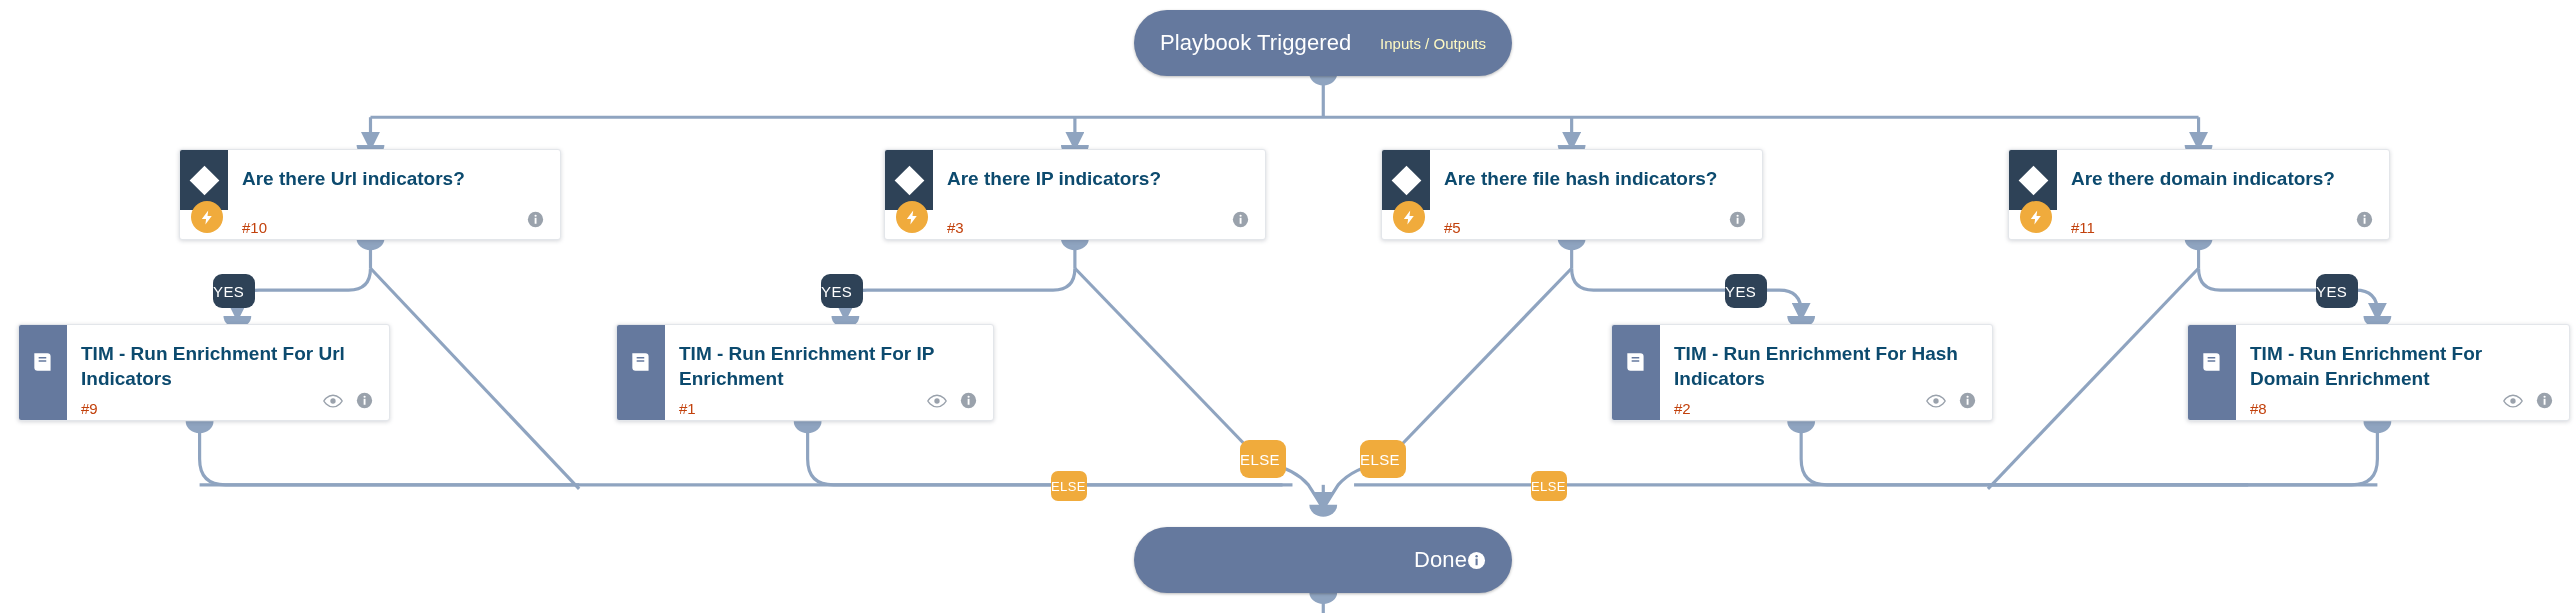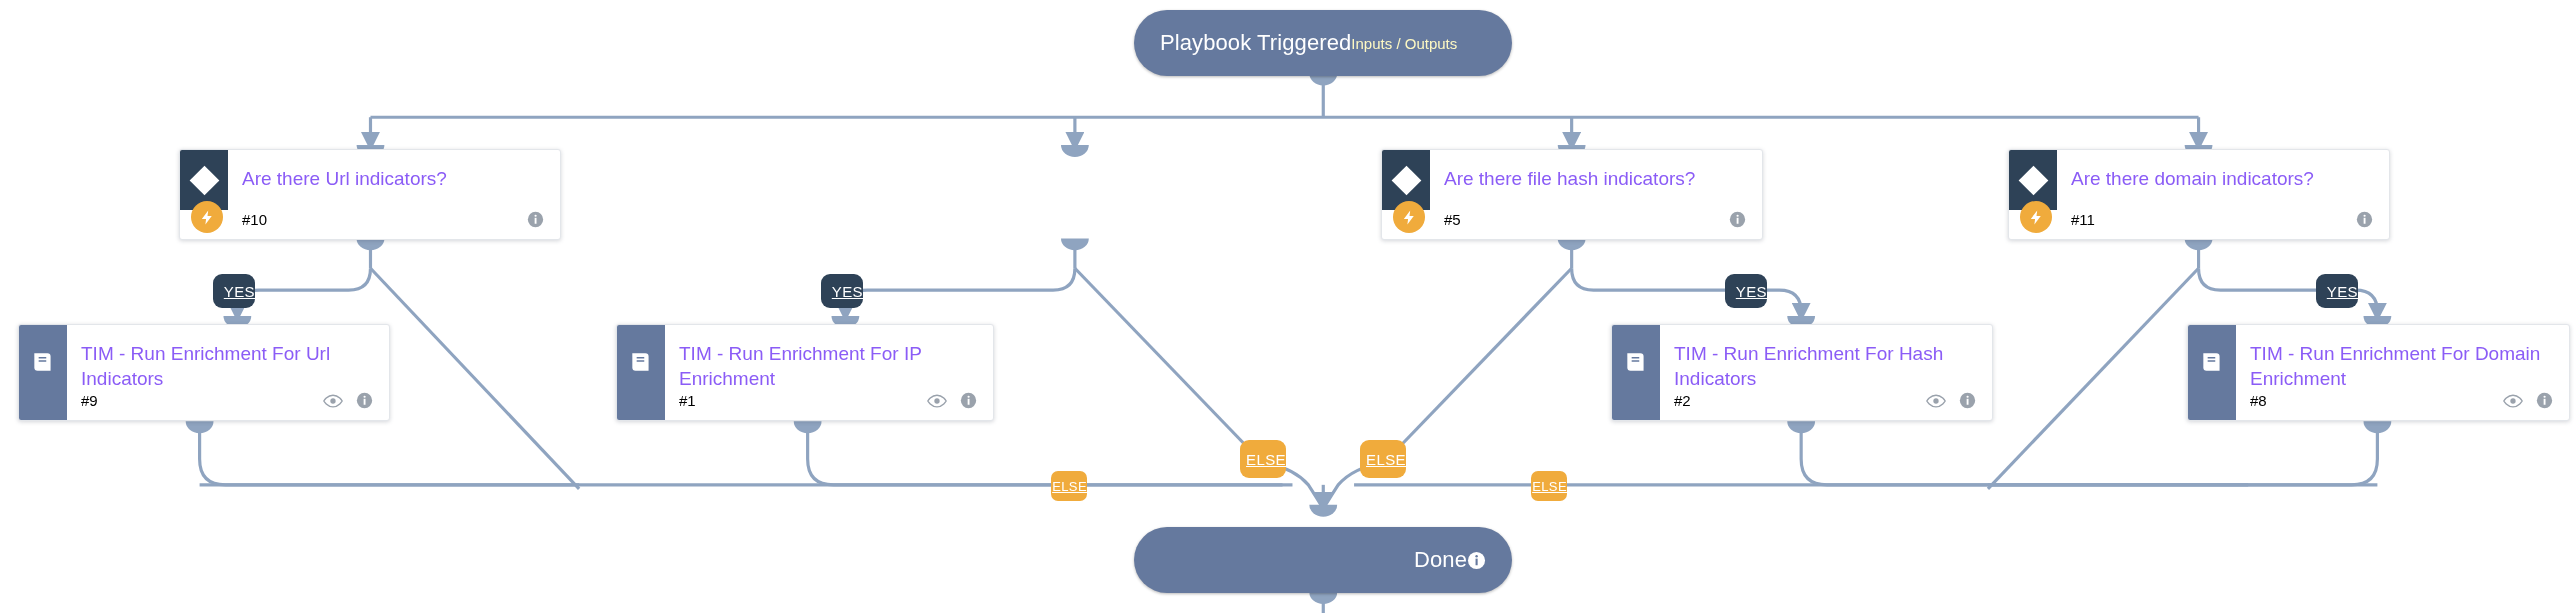--- a/index.html
+++ b/index.html
@@ -76,34 +76,35 @@
     width: 21px; height: 21px;
     background: #ffffff;
     transform: rotate(45deg);
   }
 
   .card-title {
     position: absolute;
     left: 62px;
     top: 16px;
     right: 14px;
-    color: #8b5cf6;
+    color: #0c4a6e;
     font-size: 19px;
     line-height: 25px;
+    font-weight: bold;
   }
   .card-footer {
     position: absolute;
     left: 0; right: 0; bottom: 0;
     height: 38px;
   }
   .card-num {
     position: absolute;
     left: 62px;
-    bottom: 11px;
-    color: #000000;
+    bottom: 3px;
+    color: #c2410c;
     font-size: 15px;
   }
   .bolt {
     position: absolute;
     left: 11px;
     bottom: 6px;
     width: 32px; height: 32px;
     border-radius: 50%;
     background: #f0ab3c;
     display: flex; align-items: center; justify-content: center;
@@ -119,25 +120,24 @@
     position: absolute;
     bottom: 12px;
     width: 20px; height: 14px;
   }
 
   
   .badge {
     position: absolute;
     display: flex;
     align-items: center;
-    justify-content: flex-end;
+    justify-content: flex-start;
     color: #ffffff;
     font-size: 15px;
     letter-spacing: 0.4px;
-    text-decoration: underline;
   }
   .badge-yes {
     background: #2e4257;
     border-radius: 9px;
     width: 42px; height: 34px;
   }
   .badge-else-lg {
     background: #f0ab3c;
     border-radius: 9px;
     width: 46px; height: 38px;
@@ -216,21 +216,21 @@
       <path d="M 2378 318 h 28 a 14 12 0 0 1 -28 0 z"></path>
       <path d="M 186 424 h 28 a 14 12 0 0 1 -28 0 z"></path>
       <path d="M 798 424 h 28 a 14 12 0 0 1 -28 0 z"></path>
       <path d="M 1798 424 h 28 a 14 12 0 0 1 -28 0 z"></path>
       <path d="M 2378 424 h 28 a 14 12 0 0 1 -28 0 z"></path>
       <path d="M 1317 508 h 28 a 14 12 0 0 1 -28 0 z"></path>
       <path d="M 1317 596 h 28 a 14 12 0 0 1 -28 0 z"></path>
     </g>
   </svg>
 
-  <div class="pill" style="left:1134px; top:10px; width:378px; height:66px; padding:0 26px; ">
+  <div class="pill" style="left:1134px; top:10px; width:378px; height:66px; padding:0 26px; justify-content:space-between;">
     <span class="pill-title">Playbook Triggered</span>
     <span class="pill-sub">Inputs / Outputs</span>
   </div>
 
   <div class="card cond" style="left:179px; top:149px; width:382px; height:91px;">
     <div class="card-strip"></div>
     <div class="strip-icon">
       <div class="diamond"></div>
     </div>
     <div class="card-title">Are there Url indicators?</div>
@@ -244,20 +244,42 @@
       <span class="icon-info" style="right:16px;">
         <svg width="17" height="17" viewBox="0 0 20 20">
             <circle cx="10" cy="10" r="9" fill="#9aa2ac"></circle>
             <rect x="9" y="8" width="2.2" height="7" fill="#ffffff"></rect>
             <circle cx="10.1" cy="5.6" r="1.3" fill="#ffffff"></circle>
           </svg>
       </span>
     </div>
   </div>
 
+  <div class="card cond" style="left:884px; top:149px; width:382px; height:91px;">
+    <div class="card-strip"></div>
+    <div class="strip-icon">
+      <div class="diamond"></div>
+    </div>
+    <div class="card-title">Are there IP indicators?</div>
+    <div class="card-footer">
+      <div class="bolt">
+        <svg width="17" height="17" viewBox="0 0 24 24">
+            <path d="M13 2 L4 14 h6 l-1 8 9-12 h-6 z" fill="#ffffff"></path>
+          </svg>
+      </div>
+      <span class="card-num">#3</span>
+      <span class="icon-info" style="right:16px;">
+        <svg width="17" height="17" viewBox="0 0 20 20">
+            <circle cx="10" cy="10" r="9" fill="#9aa2ac"></circle>
+            <rect x="9" y="8" width="2.2" height="7" fill="#ffffff"></rect>
+            <circle cx="10.1" cy="5.6" r="1.3" fill="#ffffff"></circle>
+          </svg>
+      </span>
+    </div>
+  </div>
 
   <div class="card cond" style="left:1381px; top:149px; width:382px; height:91px;">
     <div class="card-strip"></div>
     <div class="strip-icon">
       <div class="diamond"></div>
     </div>
     <div class="card-title">Are there file hash indicators?</div>
     <div class="card-footer">
       <div class="bolt">
         <svg width="17" height="17" viewBox="0 0 24 24">

